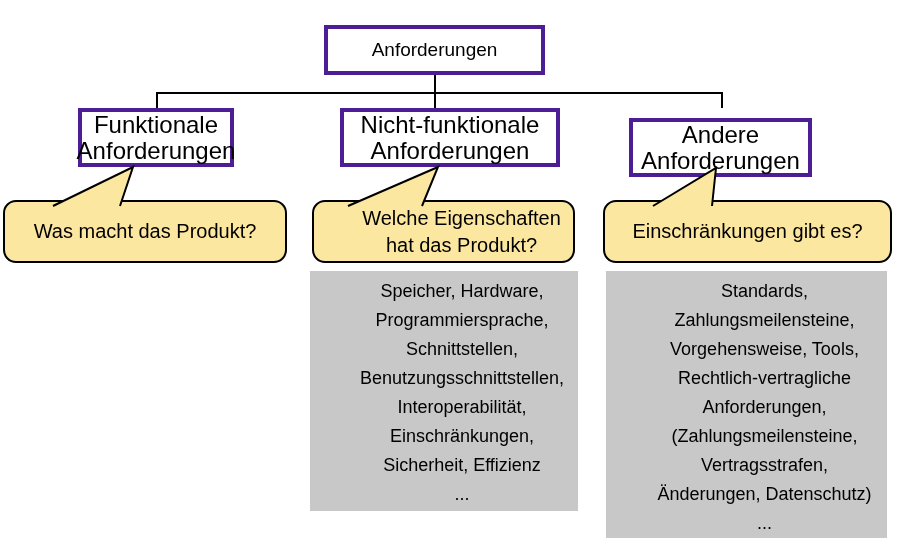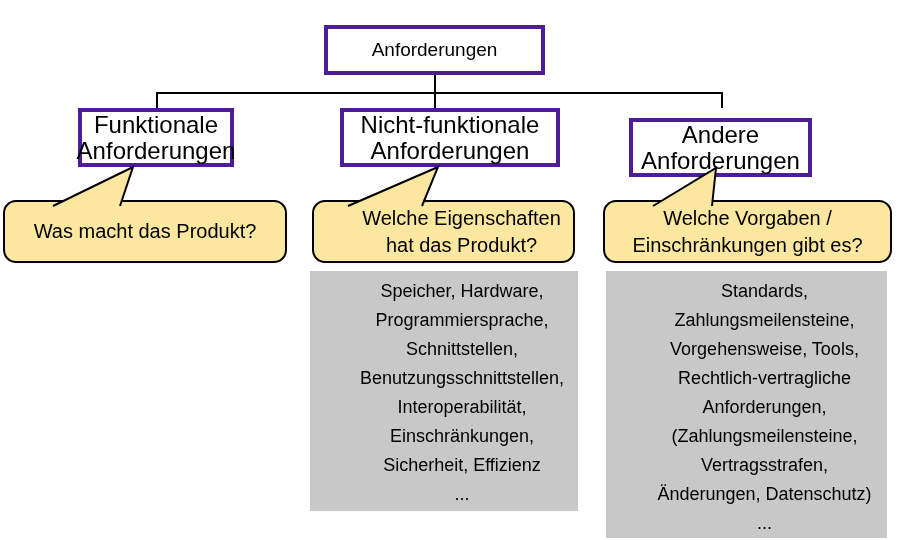--- a/index.html
+++ b/index.html
@@ -102,21 +102,20 @@
     </div>
 
   <div class="bubble bubble-0">
       <div class="line">Was macht das Produkt?</div>
     </div>
   <div class="bubble bubble-1">
       <div class="line">Welche Eigenschaften</div>
       <div class="line">hat das Produkt?</div>
     </div>
   <div class="bubble bubble-2">
-      <div class="line">Welche Vorgaben /</div>
       <div class="line">Einschränkungen gibt es?</div>
     </div>
 
   <div class="detail-box detail-1">
       <div class="line">Speicher, Hardware,</div>
       <div class="line">Programmiersprache,</div>
       <div class="line">Schnittstellen,</div>
       <div class="line">Benutzungsschnittstellen,</div>
       <div class="line">Interoperabilität,</div>
       <div class="line">Einschränkungen,</div>

